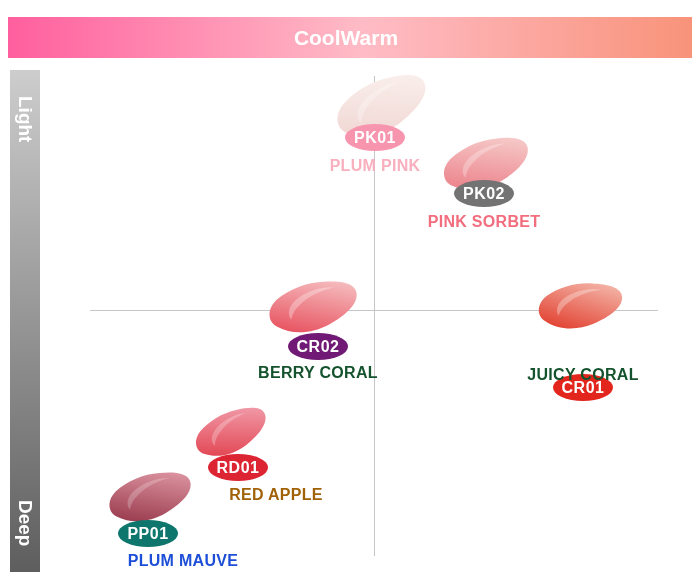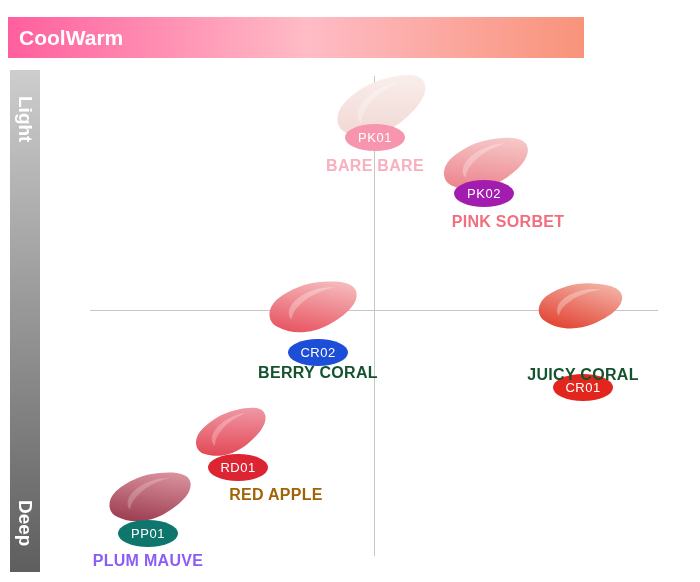--- a/index.html
+++ b/index.html
@@ -2,44 +2,44 @@
 <html><head>
 <meta charset="utf-8">
 <style>
   * { margin:0; padding:0; box-sizing:border-box; }
   html,body { background:#ffffff; }
   body { font-family:"Liberation Sans", sans-serif; }
   .stage { position:relative; width:700px; height:582px; background:#fff; overflow:hidden; }
 
   
   .x-bar {
-    position:absolute; left:8px; top:17px; width:576px; height:41px;
-    display:flex; align-items:center; justify-content:flex-start;
-    padding:0 32px 0 11px; color:#fff; font-size:21px; font-weight:bold;
+    position:absolute; left:8px; top:17px; width:684px; height:41px;
+    display:flex; align-items:center; justify-content:center;
+    padding:0 32px 0 24px; color:#fff; font-size:21px; font-weight:bold;
     background:linear-gradient(90deg,#FF5F9E,#FFBCC6 52%,#F8937A);
   }
   .y-bar {
     position:absolute; left:10px; top:70px; width:30px; height:502px;
     display:flex; flex-direction:column; align-items:center; justify-content:space-between;
     padding:26px 0; color:#fff; font-size:19px; font-weight:bold;
     background:linear-gradient(180deg,#CDCDCD,#5E5E5E);
   }
   .vlabel { writing-mode:vertical-rl; }
 
   
   .grid-v { position:absolute; left:374px; top:76px; width:1px; height:480px; background:#C6C6C6; }
   .grid-h { position:absolute; left:90px; top:310px; width:568px; height:1px; background:#C6C6C6; }
 
   
   .product { position:absolute; left:0; top:0; width:0; height:0; }
   .smear { position:absolute; overflow:visible; }
   .badge {
     position:absolute; width:60px; height:27px; border-radius:50%;
     display:flex; align-items:center; justify-content:center;
-    color:#fff; font-size:13px; font-weight:normal; letter-spacing:.5px;
+    color:#fff; font-size:16px; font-weight:bold; letter-spacing:.5px;
     background:#ccc;
   }
   .name {
     position:absolute; transform:translateX(-50%);
     font-size:16px; font-weight:bold; white-space:nowrap; letter-spacing:.3px;
   }
 
   .p0 .smear{ left:330px; top:78px;  width:106px; height:58px; transform:rotate(-26deg); }
   .p1 .smear{ left:438px; top:138px; width:98px;  height:54px; transform:rotate(-20deg); }
   .p2 .smear{ left:264px; top:280px; width:100px; height:56px; transform:rotate(-16deg); }
@@ -48,21 +48,21 @@
   .p5 .smear{ left:104px; top:470px; width:94px;  height:56px; transform:rotate(-18deg); }
 
   .p0 .badge{ left:345px; top:124px; }
   .p1 .badge{ left:454px; top:180px; }
   .p2 .badge{ left:288px; top:333px; }
   .p3 .badge{ left:553px; top:337px;margin-top:37px; }
   .p4 .badge{ left:208px; top:454px; }
   .p5 .badge{ left:118px; top:520px; }
 
   .p0 .name{ left:375px; top:157px; }
-  .p1 .name{ left:508px; top:213px; }
+  .p1 .name{ left:484px; top:213px; }
   .p2 .name{ left:318px; top:364px; }
   .p3 .name{ left:583px; top:366px; }
   .p4 .name{ left:238px; top:486px; }
   .p5 .name{ left:148px; top:552px; }
 </style>
 </head>
 <body>
 
 <div class="stage">
 
@@ -107,38 +107,38 @@
 
   <div class="grid-v" style="background: rgb(198, 198, 198);"></div>
   <div class="grid-h" style="background: rgb(198, 198, 198);"></div>
 
   <div class="product p0">
     <svg class="smear" viewBox="0 0 120 64">
       <path fill="url(#g0)" d="M12,42 C2,34 4,18 20,10 C38,2 60,0 80,5 C98,9 116,16 114,29 C112,42 94,51 72,56 C50,61 26,56 12,42 Z"></path>
       <path fill="#ffffff" opacity="0.28" d="M30,38 C26,30 32,20 46,15 C60,10 78,10 90,15 C76,14 60,16 48,22 C37,27 33,32 30,38 Z"></path>
     </svg>
     <div class="badge" style="background: rgb(247, 149, 175);">PK01</div>
-    <div class="name" style="color: rgb(248, 175, 190);">BARE BARE</div>
+    <div class="name" style="color: rgb(248, 175, 190);">PLUM PINK</div>
   </div>
 
   <div class="product p1">
     <svg class="smear" viewBox="0 0 120 64">
       <path fill="url(#g1)" d="M12,42 C2,34 4,18 20,10 C38,2 60,0 80,5 C98,9 116,16 114,29 C112,42 94,51 72,56 C50,61 26,56 12,42 Z"></path>
       <path fill="#ffffff" opacity="0.28" d="M30,38 C26,30 32,20 46,15 C60,10 78,10 90,15 C76,14 60,16 48,22 C37,27 33,32 30,38 Z"></path>
     </svg>
-    <div class="badge" style="background: #a21caf;">PK02</div>
+    <div class="badge" style="background: #737373;">PK02</div>
     <div class="name" style="color: rgb(242, 109, 125);">PINK SORBET</div>
   </div>
 
   <div class="product p2">
     <svg class="smear" viewBox="0 0 120 64">
       <path fill="url(#g2)" d="M12,42 C2,34 4,18 20,10 C38,2 60,0 80,5 C98,9 116,16 114,29 C112,42 94,51 72,56 C50,61 26,56 12,42 Z"></path>
       <path fill="#ffffff" opacity="0.3" d="M30,38 C26,30 32,20 46,15 C60,10 78,10 90,15 C76,14 60,16 48,22 C37,27 33,32 30,38 Z"></path>
     </svg>
-    <div class="badge" style="background: #1d4ed8; margin-top: 6px;">CR02</div>
+    <div class="badge" style="background: #701a75;">CR02</div>
     <div class="name" style="color: #14532d;">BERRY CORAL</div>
   </div>
 
   <div class="product p3">
     <svg class="smear" viewBox="0 0 120 64">
       <path fill="url(#g3)" d="M12,42 C2,34 4,18 20,10 C38,2 60,0 80,5 C98,9 116,16 114,29 C112,42 94,51 72,56 C50,61 26,56 12,42 Z"></path>
       <path fill="#ffffff" opacity="0.3" d="M30,38 C26,30 32,20 46,15 C60,10 78,10 90,15 C76,14 60,16 48,22 C37,27 33,32 30,38 Z"></path>
     </svg>
     <div class="badge" style="background: rgb(227, 38, 29);">CR01</div>
     <div class="name" style="color: #14532d;">JUICY CORAL</div>
@@ -152,16 +152,16 @@
     <div class="badge" style="background: rgb(220, 36, 51);">RD01</div>
     <div class="name" style="color: #a16207; margin-left: 38px;">RED APPLE</div>
   </div>
 
   <div class="product p5">
     <svg class="smear" viewBox="0 0 120 64">
       <path fill="url(#g5)" d="M12,42 C2,34 4,18 20,10 C38,2 60,0 80,5 C98,9 116,16 114,29 C112,42 94,51 72,56 C50,61 26,56 12,42 Z"></path>
       <path fill="#ffffff" opacity="0.22" d="M30,38 C26,30 32,20 46,15 C60,10 78,10 90,15 C76,14 60,16 48,22 C37,27 33,32 30,38 Z"></path>
     </svg>
     <div class="badge" style="background: #0f766e;">PP01</div>
-    <div class="name" style="color: #8b5cf6;">PLUM MAUVE</div>
+    <div class="name" style="color: #1d4ed8; margin-left: 35px;">PLUM MAUVE</div>
   </div>
 
 </div>
 
 </body></html>

